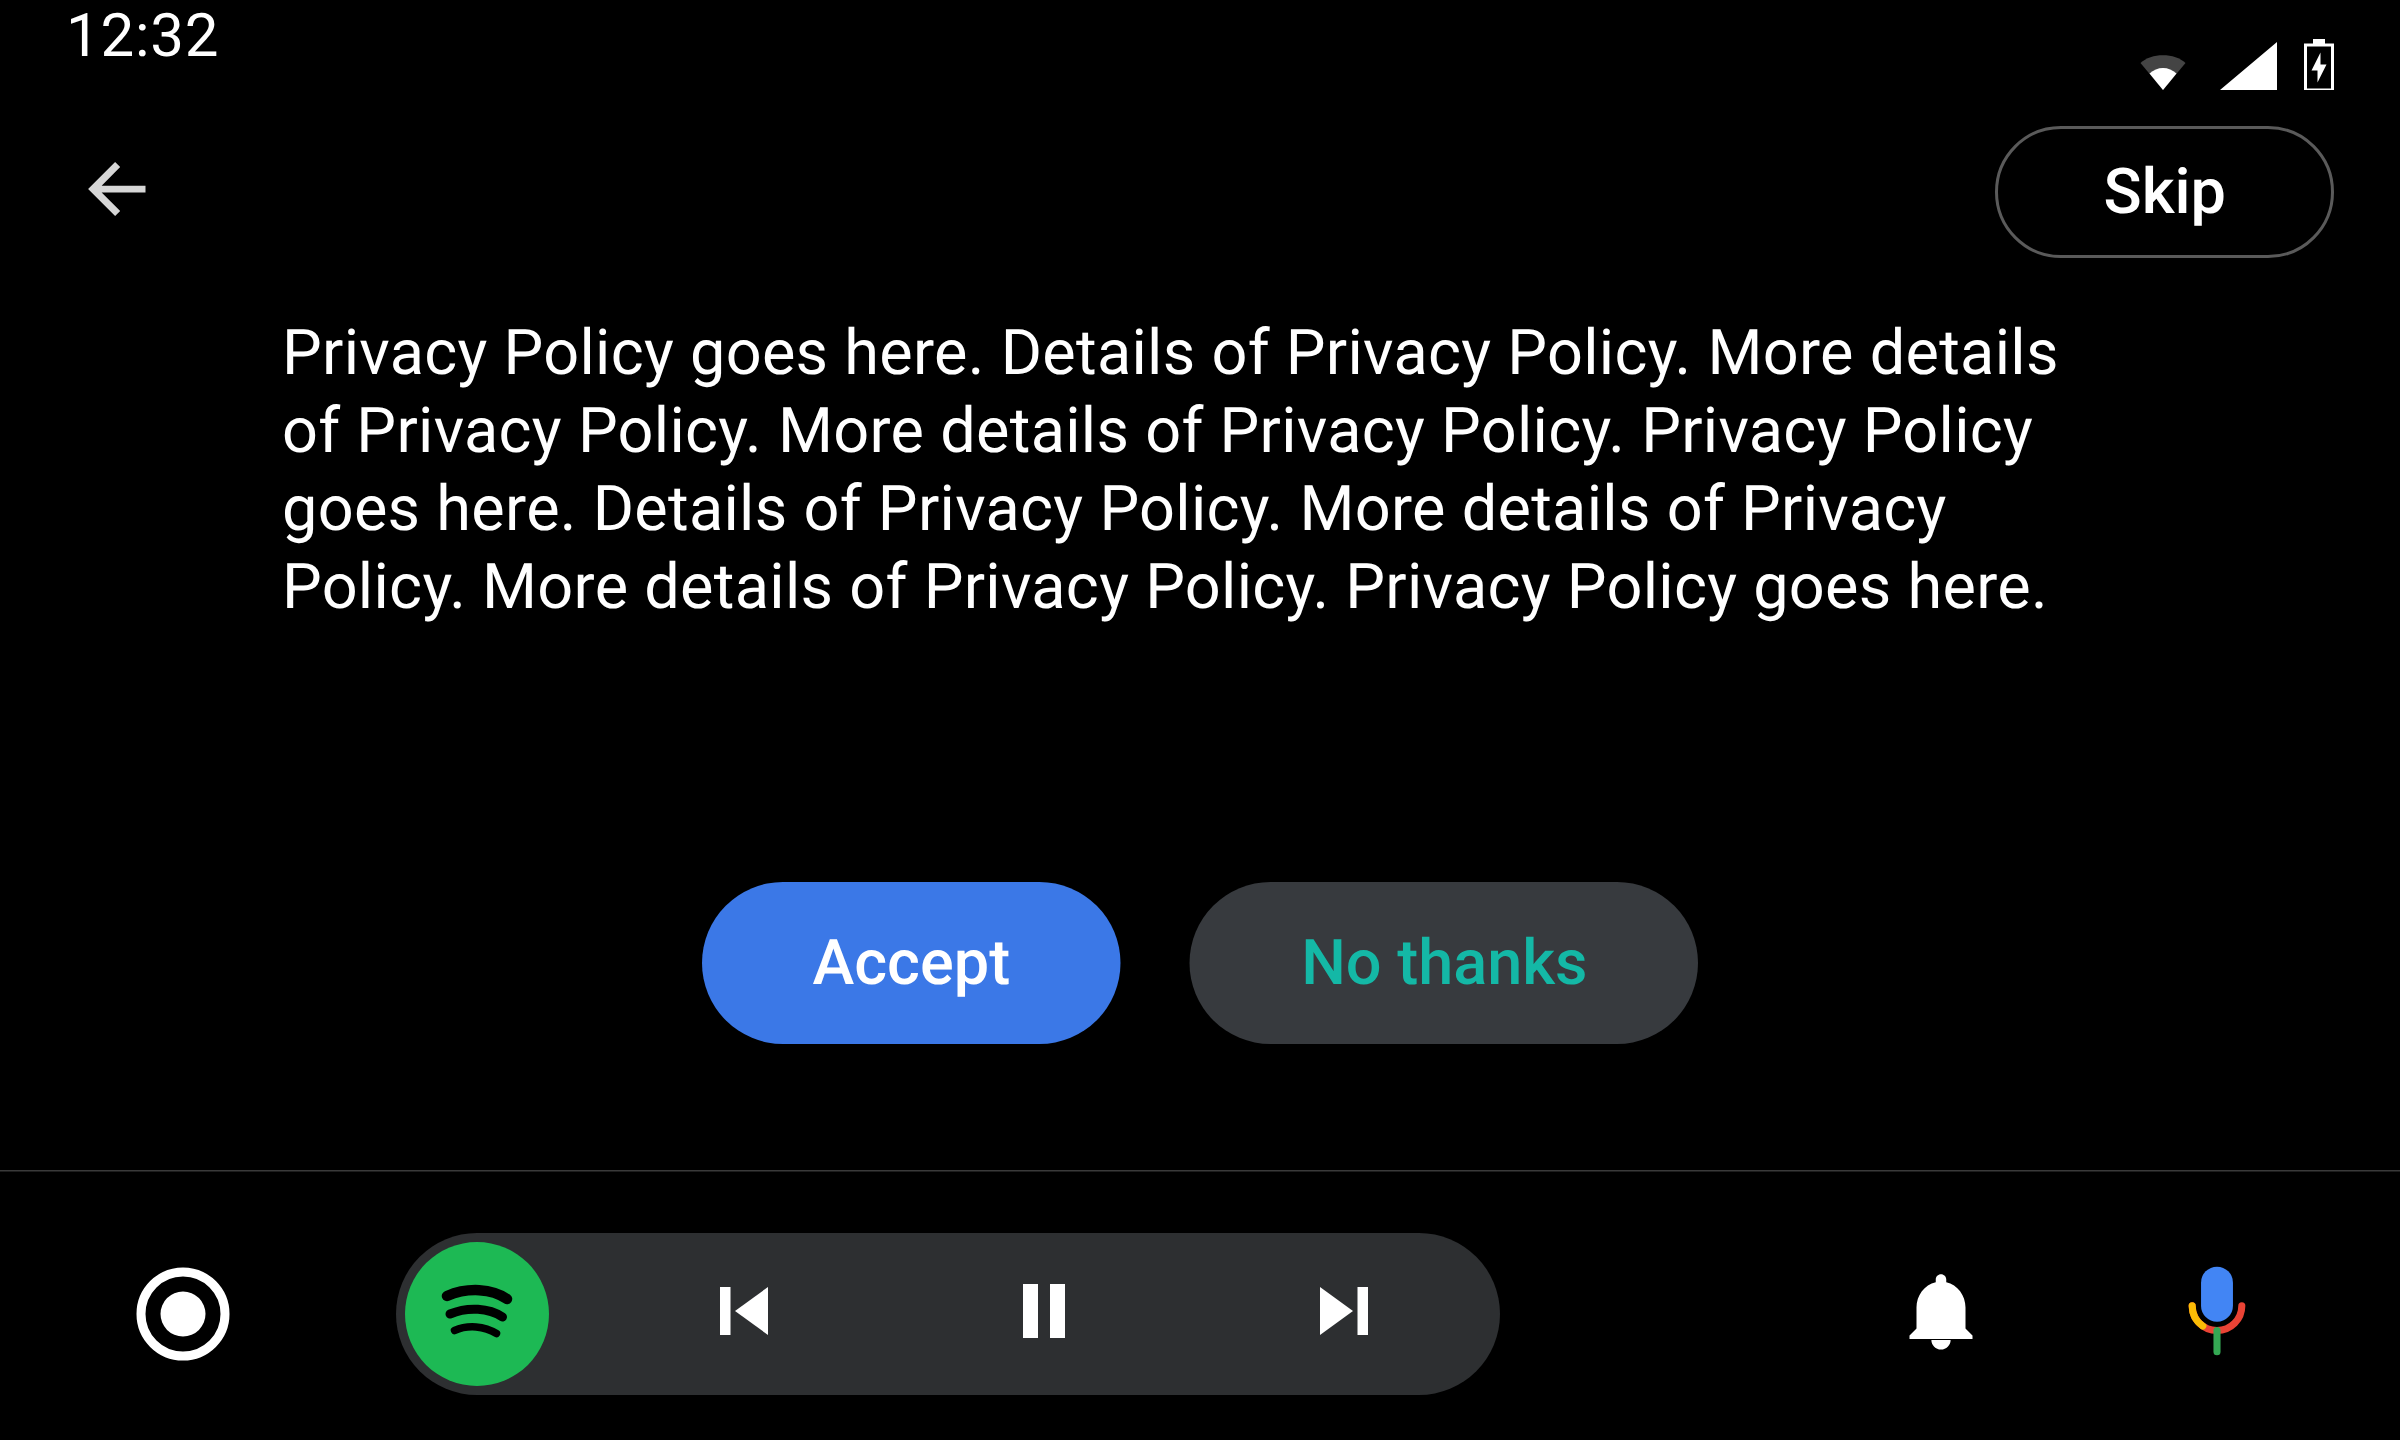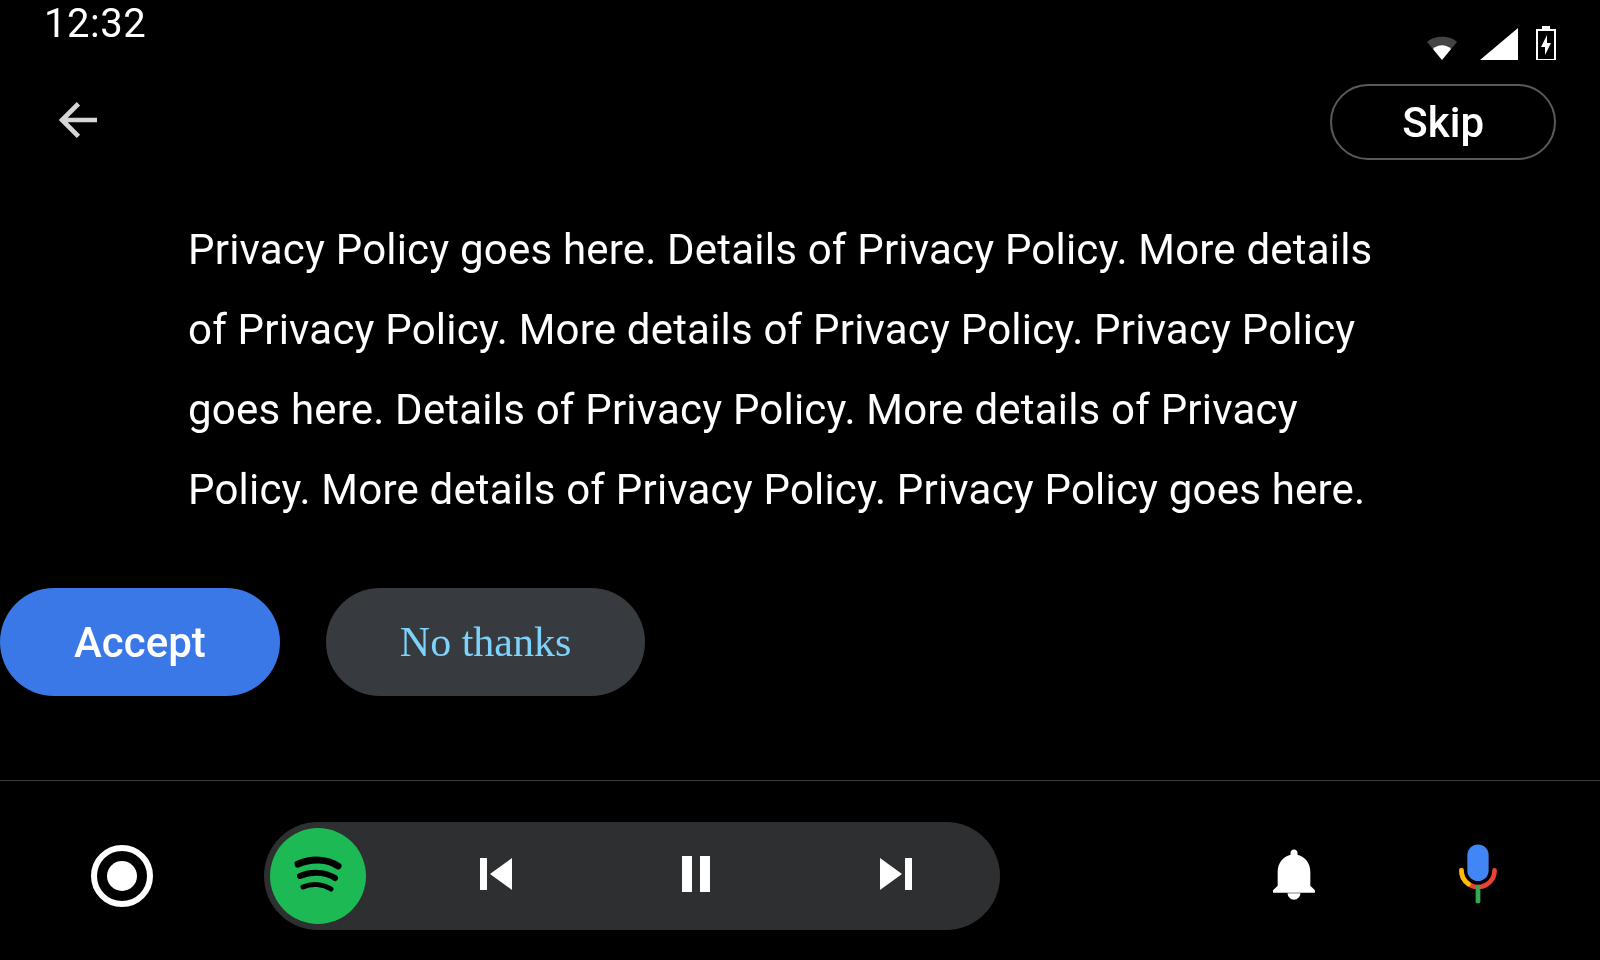--- a/index.html
+++ b/index.html
@@ -44,67 +44,68 @@
   }
   .header-title {
     margin-left: 30px;
     font-size: 52px;
     font-weight: 400;
     color: #fff;
     letter-spacing: 0.5px;
   }
   .skip-btn {
     margin-left: auto;
-    height: 76px;
+    height: 88px;
     padding: 0 70px;
     border: 2px solid #5a5a5a;
     border-radius: 48px;
     background: transparent;
     color: #fff;
     font-size: 42px;
     font-weight: 500;
     display: flex; align-items: center; justify-content: center;
     cursor: pointer;
     font-family: inherit;
   }
 
   
   .body-text {
     position: absolute;
     top: 210px;
     left: 188px;
     right: 188px;
     font-size: 42px;
-    line-height: 80px;
+    line-height: 52px;
     font-weight: 400;
     color: #fff;
     letter-spacing: 0.2px;
   }
 
   
   .actions {
     position: absolute;
     top: 588px;
     left: 0; right: 0;
     display: flex;
+    justify-content: center;
     gap: 46px;
   }
   .btn {
     height: 108px;
     padding: 0 74px;
     border-radius: 54px;
     font-size: 42px;
     font-weight: 500;
     display: flex; align-items: center; justify-content: center;
     border: none;
     cursor: pointer;
     font-family: inherit;
   }
   .btn-primary   { background: #3B78E7; color: #fff; }
-  .btn-secondary { background: #373A3E; color: #7dd3fc; font-family: Liberation Serif, serif; }
+  .btn-secondary { background: #373A3E; color: #14b8a6; }
 
   
   .divider {
     position: absolute;
     left: 0; right: 0;
     top: 780px;
     height: 1px;
     background: #3a3a3a;
   }
 

